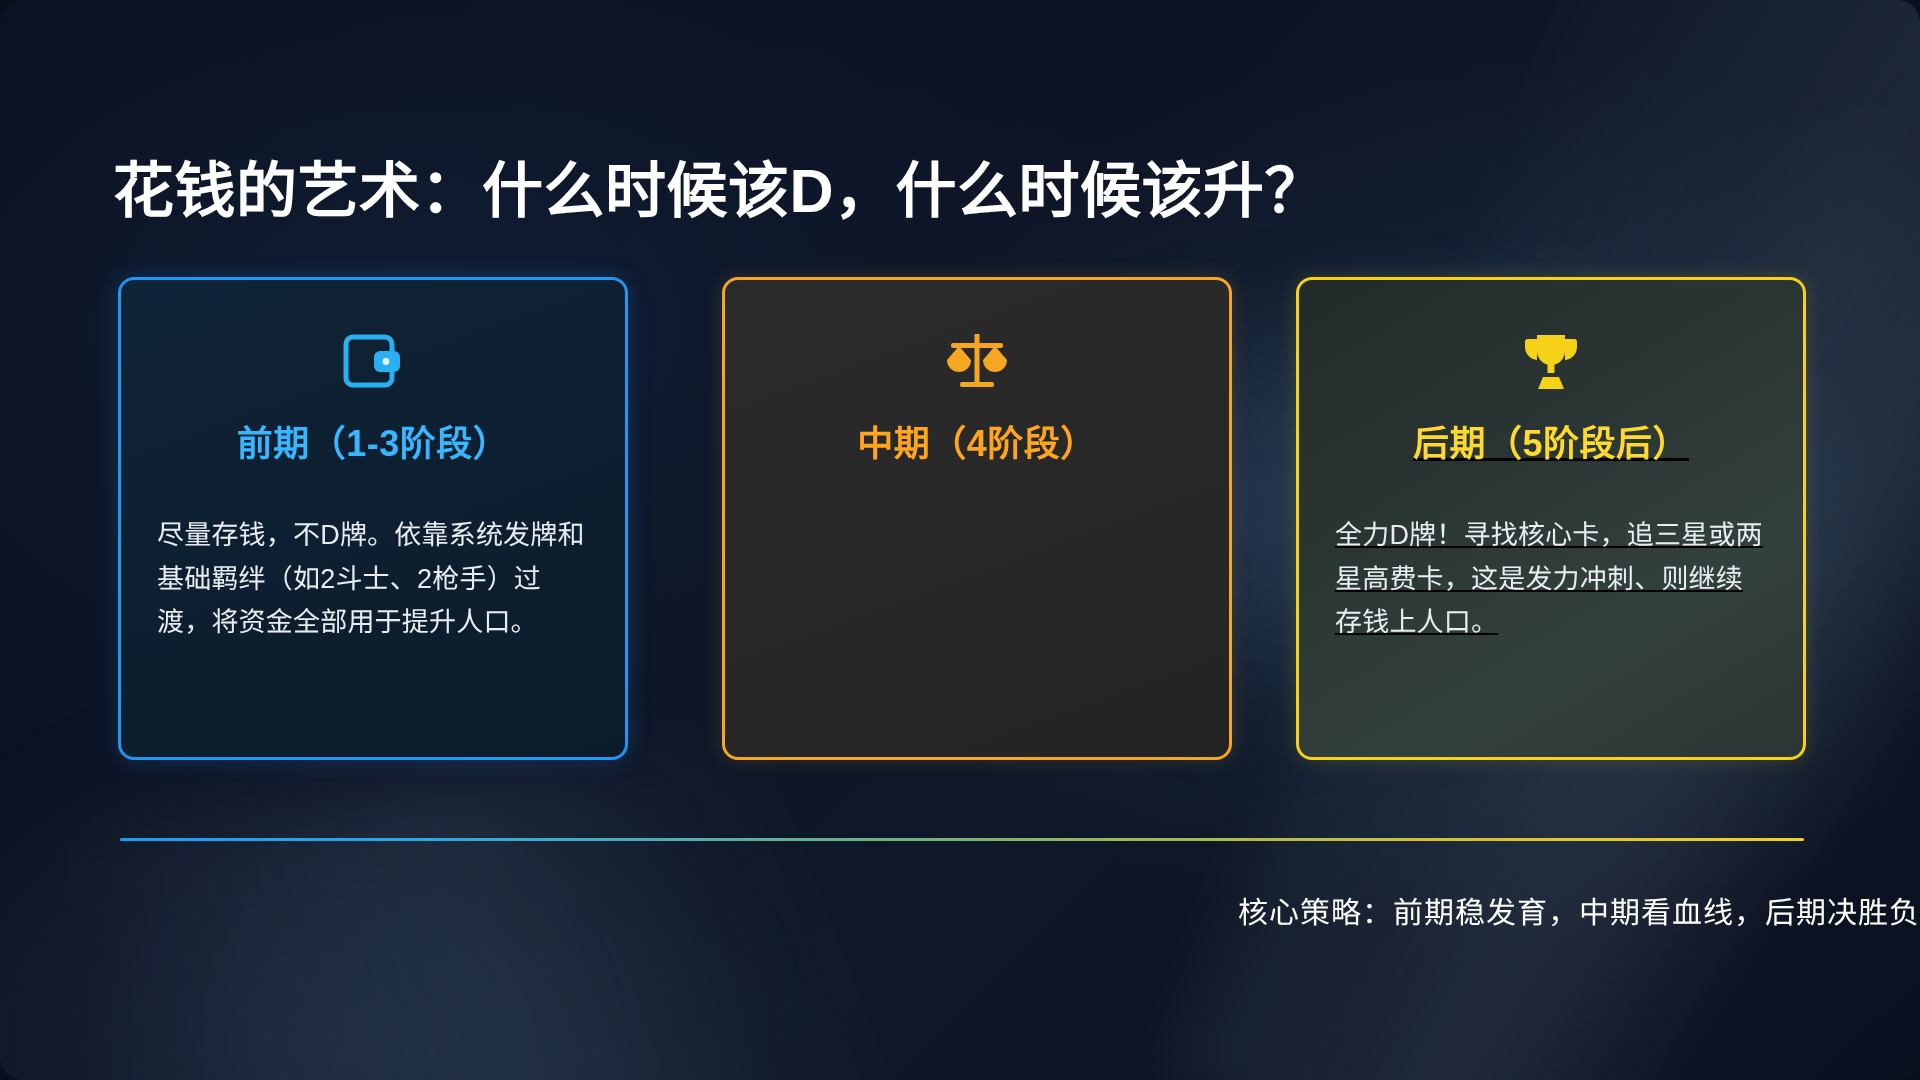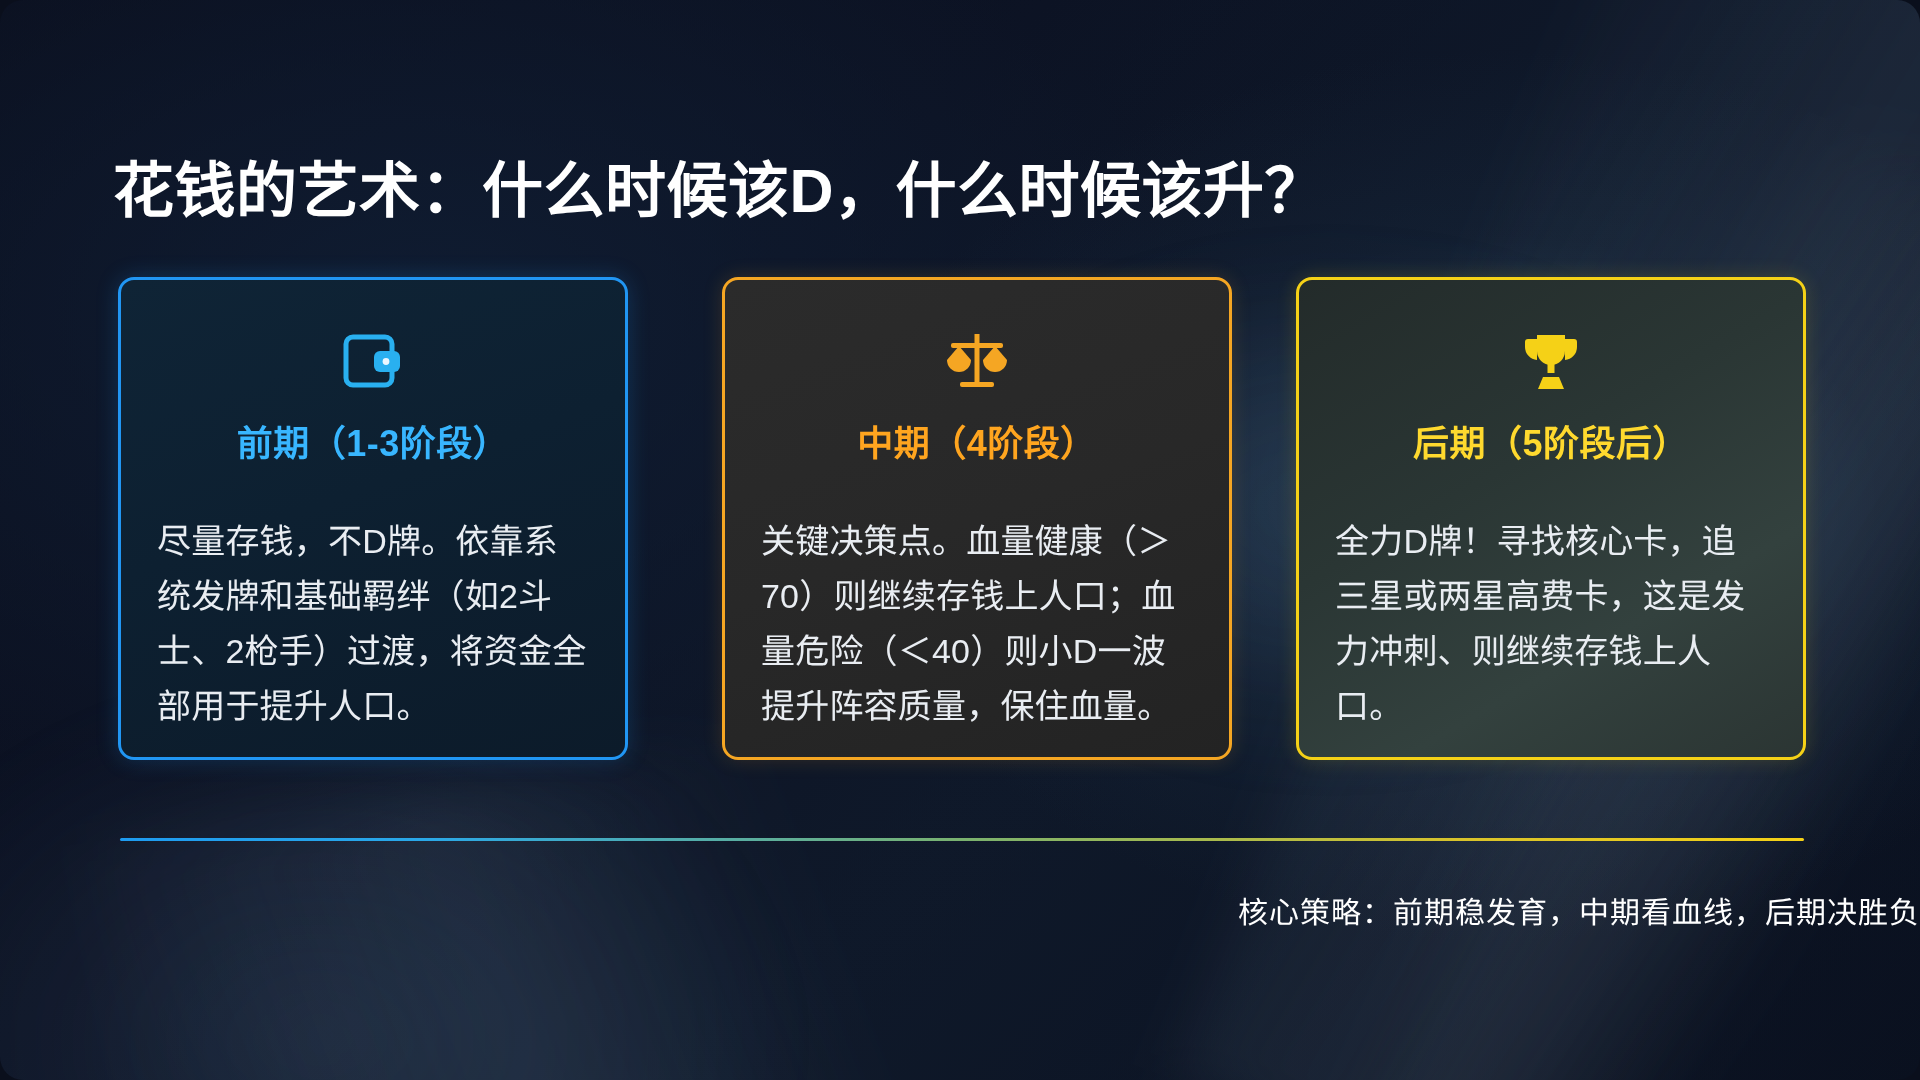--- a/index.html
+++ b/index.html
@@ -98,20 +98,21 @@
   .card-2 {
     border-color: #f5a623;
     background: linear-gradient(160deg, #2b2b2b 0%, #282828 50%, #232323 100%);
     box-shadow: 0 0 20px rgba(245,166,35,0.16);
     margin-left: 30px;
   }
   .card-3 {
     border-color: #f5d117;
     background: linear-gradient(150deg, #232b2a 0%, #2a3634 40%, #33413e 70%, #2b3533 100%);
     box-shadow: 0 0 20px rgba(245,209,23,0.16);
+    text-decoration: underline;
   }
 
   .card-icon {
     height: 76px;
     display: flex;
     align-items: center;
     justify-content: center;
     margin-bottom: 14px;
   }
   .card-title {
@@ -119,21 +120,21 @@
     font-size: 36px;
     font-weight: bold;
     letter-spacing: 0.5px;
     margin-bottom: 48px;
   }
   .card-1 .card-title { color: #38b6ff; }
   .card-2 .card-title { color: #ffa51f; }
   .card-3 .card-title { color: #ffd92e; }
 
   .card-body {
-    font-size: 34px;
+    font-size: 27px;
     line-height: 1.62;
     color: #e9edf2;
     text-align: left;
     letter-spacing: 0.2px;
   }
 
   .divider {
     position: absolute;
     left: 120px;
     top: 838px;
@@ -184,21 +185,20 @@
       <div class="card-icon">
         <svg width="68" height="62" viewBox="0 0 68 62" aria-hidden="true">
           <rect x="31.5" y="3" width="5" height="48" fill="#f5a623"></rect>
           <rect x="8" y="12" width="52" height="5" rx="2" fill="#f5a623"></rect>
           <rect x="17" y="51" width="34" height="5" rx="2" fill="#f5a623"></rect>
           <path d="M4 29 L16 15 L28 29 A12 12 0 0 1 4 29 Z" fill="#f5a623"></path>
           <path d="M40 29 L52 15 L64 29 A12 12 0 0 1 40 29 Z" fill="#f5a623"></path>
         </svg>
       </div>
       <div class="card-title">中期（4阶段）</div>
-      <div class="card-body">关键决策点。血量健康（＞70）则继续存钱上人口；血量危险（＜40）则小D一波提升阵容质量，保住血量。</div>
     </div>
 
     <div class="card card-3">
       <div class="card-icon">
         <svg width="64" height="62" viewBox="0 0 64 62" aria-hidden="true">
           <path d="M18 4 h28 v16 a14 14 0 0 1 -28 0 z" fill="#f5d117"></path>
           <path d="M18 8 H9 a3 3 0 0 0 -3 3 v5 a13 13 0 0 0 12 13 z" fill="#f5d117"></path>
           <path d="M46 8 h9 a3 3 0 0 1 3 3 v5 a13 13 0 0 1 -12 13 z" fill="#f5d117"></path>
           <rect x="28.5" y="32" width="7" height="10" fill="#f5d117"></rect>
           <path d="M19 58 l5 -12 h16 l5 12 z" fill="#f5d117"></path>

